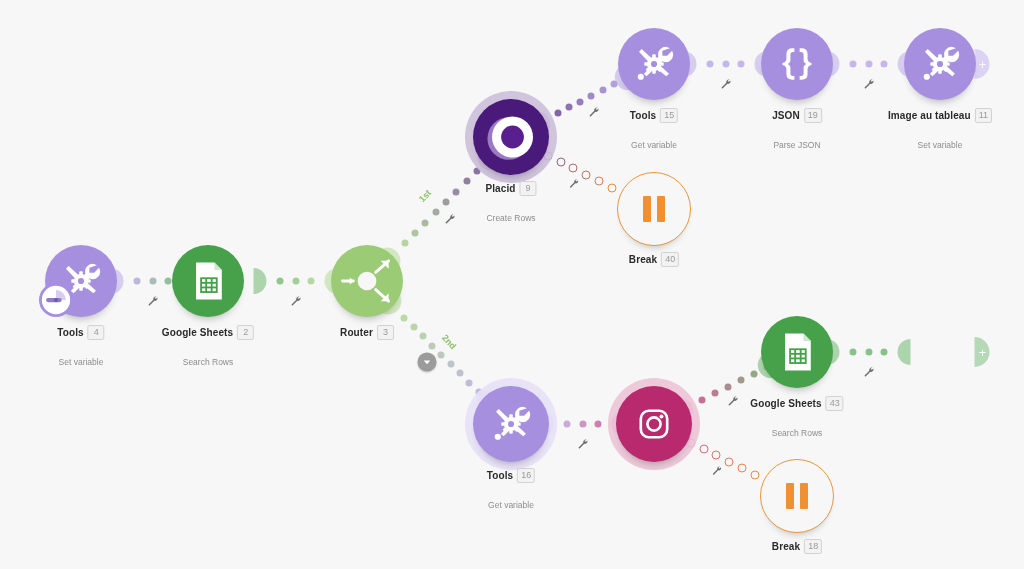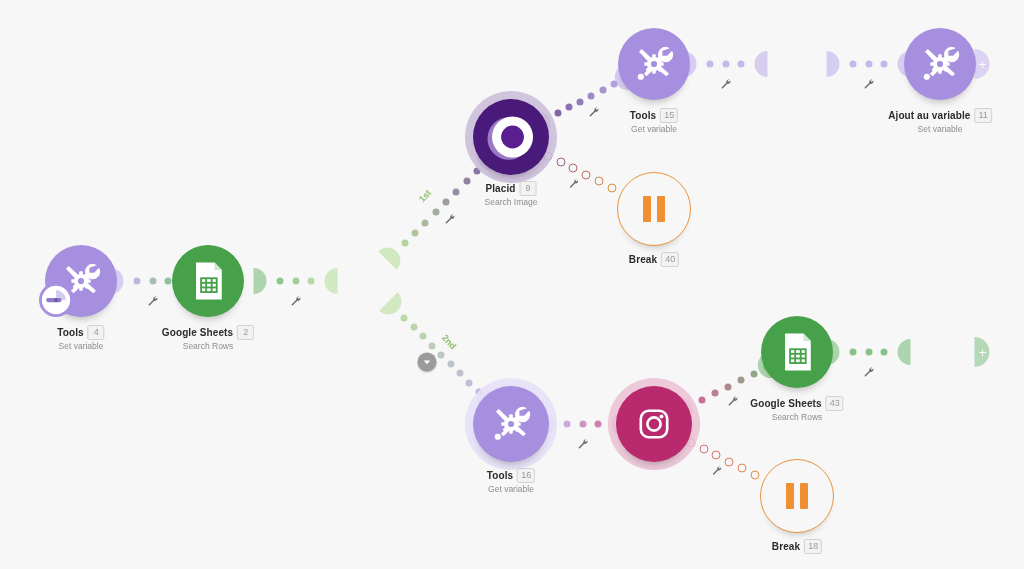--- a/index.html
+++ b/index.html
@@ -38,21 +38,21 @@
     font-size:10px;font-weight:bold;color:#2b2b2b;letter-spacing:.1px;
     display:inline-block;vertical-align:middle;
   }
   .cap .badge{
     display:inline-block;vertical-align:middle;margin-left:4px;
     min-width:9px;padding:0 3px;height:13px;line-height:13px;
     border:1px solid #d2d2d2;border-radius:2px;background:#f2f2f2;
     color:#9a9a9a;font-size:9px;font-weight:normal;text-align:center;
   }
   .cap .sub{
-    display:block;margin-top:0;font-size:8.5px;color:#8d8d8d;font-weight:normal;
+    display:block;margin-top:16px;font-size:8.5px;color:#8d8d8d;font-weight:normal;
   }
 
   
   .badge-wrench{position:absolute;right:-9px;top:-6px;}
   .dot{position:absolute;border-radius:50%;transform:translate(-50%,-50%);}
   .odot{position:absolute;border-radius:50%;transform:translate(-50%,-50%);background:transparent;box-sizing:border-box;}
 
   
   .port{position:absolute;transform:translate(-50%,-50%);}
   .port .half{width:13px;height:26px;}
@@ -316,31 +316,47 @@
     <path d="M64 10 l16 16 h-16 z" fill="#cfe6d0"></path>
     <rect x="35" y="44" width="34" height="30" fill="none" stroke="#47a14b" stroke-width="4"></rect>
     <line x1="35" y1="54" x2="69" y2="54" stroke="#47a14b" stroke-width="4"></line>
     <line x1="35" y1="64" x2="69" y2="64" stroke="#47a14b" stroke-width="4"></line>
     <line x1="46" y1="44" x2="46" y2="74" stroke="#47a14b" stroke-width="4"></line>
     <line x1="58" y1="44" x2="58" y2="74" stroke="#47a14b" stroke-width="4"></line>
         </svg>
       </div>
       <div class="cap"><div style="position: relative; display: inline-block;"><span class="ttl">Google Sheets</span><span class="badge">2</span></div><span class="sub">Search Rows</span></div>
     </div>
+    <div class="node" style="left: 367px; top: 281px;">
+      <div class="bubble" style="background: rgb(156, 203, 118); z-index: 2;">
+        <svg viewBox="0 0 100 100" width="72" height="72">
+    <circle cx="50" cy="50" r="13" fill="#f7f7f7"></circle>
+    <g stroke="#ffffff" stroke-width="4" fill="none" stroke-linecap="round">
+      <line x1="16" y1="50" x2="31" y2="50"></line>
+      <polyline points="26,45 32,50 26,55" fill="#ffffff" stroke="none"></polyline>
+      <line x1="62" y1="38" x2="80" y2="22"></line>
+      <polyline points="80,22 80,33 69,22" fill="#ffffff" stroke="none"></polyline>
+      <line x1="62" y1="62" x2="80" y2="78"></line>
+      <polyline points="80,78 80,67 69,78" fill="#ffffff" stroke="none"></polyline>
+    </g>
+        </svg>
+      </div>
+      <div class="cap"><div style="position: relative; display: inline-block;"><span class="ttl">Router</span><span class="badge">3</span></div></div>
+    </div>
     <div class="node" style="left: 511px; top: 137px;">
       <div class="halo" style="width: 92px; height: 92px; background: rgb(204, 191, 218); opacity: 0.9;"></div>
       <div class="bubble big" style="background: transparent; z-index: 2; box-shadow: rgba(0, 0, 0, 0.3) 0px 7px 9px -6px;">
         <svg viewBox="0 0 100 100" width="76" height="76">
     <circle cx="50" cy="50" r="50" fill="#4a1a7a"></circle>
     <circle cx="47" cy="52" r="28" fill="#9b79c4"></circle>
     <circle cx="52" cy="50" r="27" fill="#ffffff"></circle>
     <circle cx="52" cy="50" r="15" fill="#5a1f8f"></circle>
         </svg>
       </div>
-      <div class="cap"><div style="position: relative; display: inline-block;"><span class="ttl">Placid</span><span class="badge">9</span></div><span class="sub">Search Image</span></div>
+      <div class="cap"><div style="position: relative; display: inline-block;"><span class="ttl">Placid</span><span class="badge">9</span></div><span class="sub">Create Rows</span></div>
     </div>
     <div class="node" style="left: 654px; top: 64px;">
       <div class="bubble" style="background: rgb(167, 143, 224); z-index: 2;">
         <svg viewBox="0 0 100 100" width="44" height="44">
     <g fill="#ffffff">
       <path d="M22 16 L16 22 L48 56 L56 48 Z"></path>
       <path d="M84 16 L78 22 L52 48 L58 56 Z" opacity="0"></path>
       <path d="M78 78 L84 72 L56 46 L48 54 Z"></path>
       <circle cx="20" cy="79" r="7"></circle>
       <path d="M27 72 L52 48 L58 54 L33 78 Z"></path>
@@ -355,20 +371,31 @@
       <rect x="33" y="33" width="9" height="8" rx="2" transform="rotate(45 37 37)"></rect>
       <rect x="58" y="58" width="9" height="8" rx="2" transform="rotate(45 62 62)"></rect>
       <rect x="58" y="33" width="8" height="9" rx="2" transform="rotate(45 62 37)"></rect>
       <rect x="33" y="58" width="8" height="9" rx="2" transform="rotate(45 37 62)"></rect>
     </g>
     <circle cx="50" cy="50" r="7" fill="#a78fe0"></circle>
         </svg>
       </div>
       <div class="cap"><div style="position: relative; display: inline-block;"><span class="ttl">Tools</span><span class="badge">15</span></div><span class="sub">Get variable</span></div>
     </div>
+    <div class="node" style="left: 797px; top: 64px;">
+      <div class="bubble" style="background: rgb(167, 143, 224); z-index: 2;">
+        <svg viewBox="0 0 100 100" width="44" height="44">
+          <g fill="#ffffff">
+    <path d="M40 14 q-14 0 -14 13 v11 q0 8 -9 10 v4 q9 2 9 10 v11 q0 13 14 13 h4 v-9 h-3 q-6 0 -6 -6 V59 q0 -7 -7 -9 q7 -2 7 -9 V29 q0 -6 6 -6 h3 v-9 z"></path>
+    <path d="M60 14 q14 0 14 13 v11 q0 8 9 10 v4 q-9 2 -9 10 v11 q0 13 -14 13 h-4 v-9 h3 q6 0 6 -6 V59 q0 -7 7 -9 q-7 -2 -7 -9 V29 q0 -6 -6 -6 h-3 v-9 z"></path>
+  </g>
+        </svg>
+      </div>
+      <div class="cap"><div style="position: relative; display: inline-block;"><span class="ttl">JSON</span><span class="badge">19</span></div><span class="sub">Parse JSON</span></div>
+    </div>
     <div class="node" style="left: 940px; top: 64px;">
       <div class="bubble" style="background: rgb(167, 143, 224); z-index: 2;">
         <svg viewBox="0 0 100 100" width="44" height="44">
     <g fill="#ffffff">
       <path d="M22 16 L16 22 L48 56 L56 48 Z"></path>
       <path d="M84 16 L78 22 L52 48 L58 56 Z" opacity="0"></path>
       <path d="M78 78 L84 72 L56 46 L48 54 Z"></path>
       <circle cx="20" cy="79" r="7"></circle>
       <path d="M27 72 L52 48 L58 54 L33 78 Z"></path>
       <path d="M86 14 a17 17 0 0 0 -24 23 L50 49 L57 57 L69 44 a17 17 0 0 0 22 -24 L80 31 L69 31 L69 20 Z"></path>
@@ -380,21 +407,21 @@
       <rect x="28" y="46" width="9" height="8" rx="2"></rect>
       <rect x="63" y="46" width="9" height="8" rx="2"></rect>
       <rect x="33" y="33" width="9" height="8" rx="2" transform="rotate(45 37 37)"></rect>
       <rect x="58" y="58" width="9" height="8" rx="2" transform="rotate(45 62 62)"></rect>
       <rect x="58" y="33" width="8" height="9" rx="2" transform="rotate(45 62 37)"></rect>
       <rect x="33" y="58" width="8" height="9" rx="2" transform="rotate(45 37 62)"></rect>
     </g>
     <circle cx="50" cy="50" r="7" fill="#a78fe0"></circle>
         </svg>
       </div>
-      <div class="cap"><div style="position: relative; display: inline-block;"><span class="ttl">Ajout au variable</span><span class="badge">11</span></div><span class="sub">Set variable</span></div>
+      <div class="cap"><div style="position: relative; display: inline-block;"><span class="ttl">Image au tableau</span><span class="badge">11</span></div><span class="sub">Set variable</span></div>
     </div>
     <div class="node" style="left: 654px; top: 209px;">
       <div class="breakbubble">
         <div style="display: flex; align-items: center;">
           <span class="pausebar"></span>
           <span class="pausegap"></span>
           <span class="pausebar"></span>
         </div>
       </div>
       <div class="cap"><div style="position: relative; display: inline-block;"><span class="ttl">Break</span><span class="badge">40</span></div></div>

